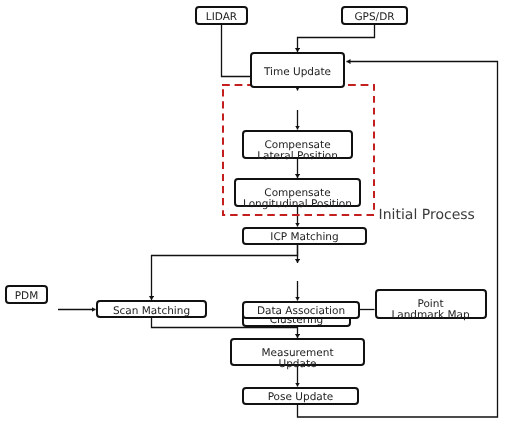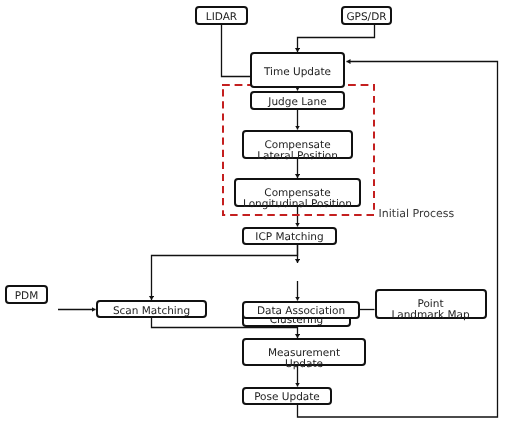--- a/index.html
+++ b/index.html
@@ -7,21 +7,21 @@
   body{width:507px;height:425px;overflow:hidden;-webkit-font-smoothing:antialiased;text-rendering:geometricPrecision;
        font-family:"DejaVu Sans","Liberation Sans",sans-serif;}
   #stage{position:relative;width:507px;height:425px;background:#fff;}
   .node{position:absolute;box-sizing:border-box;border:2px solid #111;
         border-radius:4px;background:#fff;display:flex;align-items:center;
         justify-content:center;text-align:center;color:#222;
         font-size:10.5px;line-height:11px;letter-spacing:0;
         padding-top:4px;
         -webkit-font-smoothing:antialiased;}
   .node.two{padding-top:13px;}
-  .caption{position:absolute;font-size:11px;color:#3a3a3a;white-space:nowrap;}
+  .caption{position:absolute;font-size:14px;color:#3a3a3a;white-space:nowrap;}
   svg.links{position:absolute;left:0;top:0;width:507px;height:425px;overflow:visible;}
 </style>
 </head>
 <body>
 
 <div id="stage">
 
   <svg class="links" viewBox="0 0 507 425">
     <defs>
       <marker id="arrow" markerWidth="8" markerHeight="8" refX="4.0" refY="2.6" orient="auto" markerUnits="userSpaceOnUse">
@@ -51,31 +51,30 @@
     <g fill="none" stroke="#c41f1f" stroke-width="2" stroke-dasharray="7.5 4.9">
       <path d="M222,85 L372.4,85" stroke-dasharray="7.8 4.8"></path>
       <path d="M374,84 L374,215" stroke-dasharray="6.8 5.1"></path>
       <path d="M374,215 L222,215"></path>
       <path d="M223,85 L223,215.5" stroke-dasharray="7.2 4.9" stroke-dashoffset="-4.2"></path>
     </g>
   </svg>
   <div class="caption" style="left:378.6px;top:207.4px;">Initial Process</div>
 
   <div class="node" style="left:195px;top:5.5px;width:53px;height:19px;">LIDAR</div>
-  <div class="node" style="left:341px;top:5.5px;width:51px;height:19px;">GPS/DR</div>
+  <div class="node" style="left:341px;top:5.5px;width:67px;height:19px;">GPS/DR</div>
   <div class="node" style="left:250px;top:52px;width:95px;height:36px;">Time Update</div>
-  <div class="node" style="left:250px;top:90.5px;width:95px;height:19.5px;">Judge Lane</div>
   <div class="node two" style="left:242px;top:129.5px;width:111px;height:29px;white-space:pre-line;">Compensate
 Lateral Position</div>
   <div class="node two" style="left:234px;top:178px;width:127px;height:29px;white-space:pre-line;">Compensate
 Longitudinal Position</div>
-  <div class="node" style="left:242px;top:226.5px;width:95px;height:18px;">ICP Matching</div>
+  <div class="node" style="left:242px;top:226.5px;width:125px;height:18px;">ICP Matching</div>
   <div class="node" style="left:242px;top:274px;width:109px;height:18px;margin-top:35px;">Clustering</div>
   <div class="node" style="left:5px;top:285px;width:43px;height:19px;">PDM</div>
   <div class="node" style="left:96px;top:300px;width:111px;height:18px;">Scan Matching</div>
   <div class="node" style="left:242px;top:300.5px;width:118px;height:18px;">Data Association</div>
   <div class="node two" style="left:374.5px;top:289px;width:112px;height:29.5px;white-space:pre-line;">Point
 Landmark Map</div>
-  <div class="node two" style="left:242px;top:338px;width:124px;height:28px;white-space:pre-line;">Measurement
+  <div class="node two" style="left:230px;top:338px;width:135px;height:28px;white-space:pre-line;">Measurement
 Update</div>
-  <div class="node" style="left:242px;top:386.5px;width:90px;height:18px;">Pose Update</div>
+  <div class="node" style="left:242px;top:386.5px;width:117px;height:18px;">Pose Update</div>
 
 </div>
 
 </body></html>

